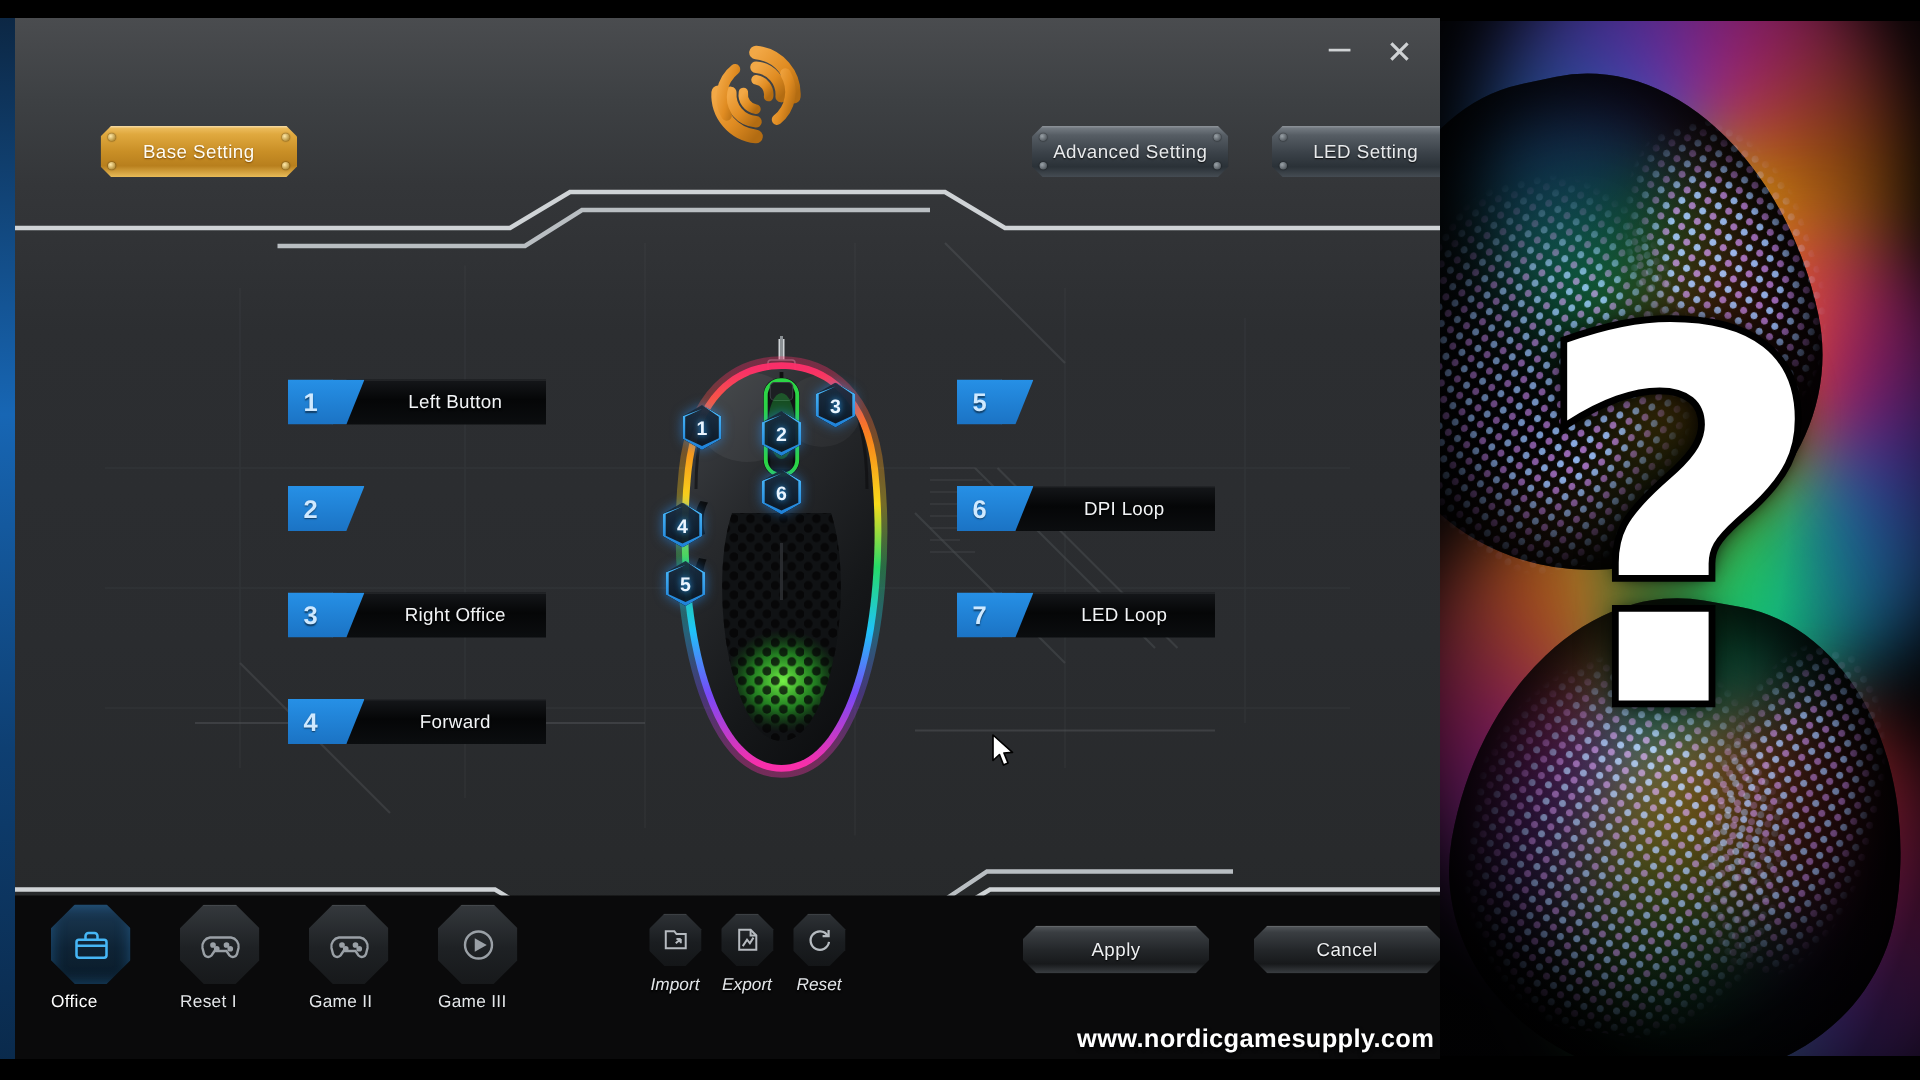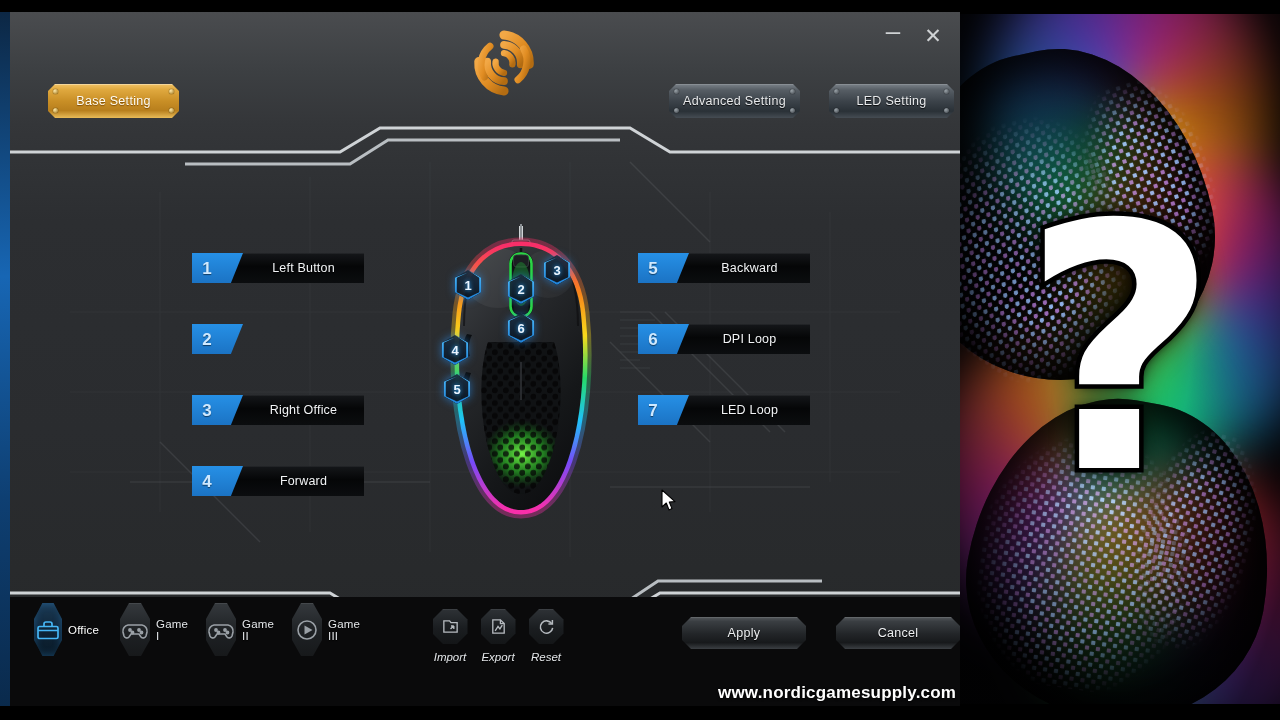--- a/index.html
+++ b/index.html
@@ -92,20 +92,21 @@
   .tabrow { position:absolute; left:0; top:0; width:950px; height:116px; }
   .tab {
     position:absolute; top:72px; height:34px;
     display:flex; align-items:center; justify-content:center;
     font-size:12.5px; color:#e8eaec; letter-spacing:.3px;
     text-shadow:0 1px 1px rgba(0,0,0,.85);
     border-radius:5px;
     background:linear-gradient(180deg,#7b8289 0%,#565d64 18%,#3b4249 52%,#2a3137 80%,#454c53 100%);
     box-shadow:0 1px 2px rgba(0,0,0,.6), inset 0 1px 0 rgba(255,255,255,.12);
     clip-path:polygon(7px 0,calc(100% - 7px) 0,100% 7px,100% calc(100% - 7px),calc(100% - 7px) 100%,7px 100%,0 calc(100% - 7px),0 7px);
+    margin-left:19px;
   }
   .tab .rv { position:absolute; width:5px; height:5px; border-radius:50%;
     background:radial-gradient(circle at 35% 35%,#9aa2a8,#3a4046); box-shadow:0 0 1px #000; }
   .tab .rv.tl{left:5px;top:5px;} .tab .rv.tr{right:5px;top:5px;}
   .tab .rv.bl{left:5px;bottom:5px;} .tab .rv.br{right:5px;bottom:5px;}
   .tab.active {
     background:linear-gradient(180deg,#f0c266 0%,#e0a93f 16%,#c98f26 50%,#b87f1d 78%,#e8bb58 100%);
     color:#fffdf4; text-shadow:0 1px 1px rgba(120,70,0,.9);
     box-shadow:0 1px 3px rgba(0,0,0,.6), inset 0 1px 0 rgba(255,255,255,.35);
   }
@@ -163,21 +164,21 @@
     background:linear-gradient(180deg,#4fc0ff,#1d7fd6);
     clip-path:polygon(50% 0,100% 25%,100% 75%,50% 100%,0 75%,0 25%,
                       50% 2.6px, 1.8px 26%, 1.8px 74%, 50% calc(100% - 2.6px), calc(100% - 1.8px) 74%, calc(100% - 1.8px) 26%);
     z-index:-1;
   }
   .badgeWrap { position:absolute; filter:drop-shadow(0 0 4px rgba(40,150,255,.6)); }
 
   
   .bottom { position:absolute; left:0; top:585px; width:950px; height:111px; background:#0a0a0b; }
   .profiles { position:absolute; left:24px; top:6px; display:flex; gap:33px; }
-  .prof { width:53px; display:flex; flex-direction:row; align-items:center; gap:6px; }
+  .prof { width:53px; display:flex; flex-direction:column; align-items:flex-start; gap:6px; }
   .octo {
     width:53px; height:53px; display:flex; align-items:center; justify-content:center;
     background:linear-gradient(180deg,#35393d,#1e2124 55%,#17191b);
     clip-path:polygon(30% 0,70% 0,100% 30%,100% 70%,70% 100%,30% 100%,0 70%,0 30%);
     box-shadow:inset 0 1px 0 rgba(255,255,255,.08);
   }
   .prof.active .octo {
     background:linear-gradient(180deg,#1b3a55,#0e2335 55%,#0a1b29);
     box-shadow:0 0 13px 2px rgba(40,150,255,.55), inset 0 0 10px rgba(60,170,255,.35);
   }
@@ -347,21 +348,20 @@
       </div>
       <div class="row rowL" style="top:314px">
         <div class="num">4</div>
         <div class="slant"></div>
         <div class="lbl">Forward</div>
       </div>
 
       <div class="row rowR" style="top:101px">
         <div class="num">5</div>
         <div class="slant"></div>
-        <div class="lbl">Backward</div>
       </div>
       <div class="row rowR" style="top:172px">
         <div class="num">6</div>
         <div class="slant"></div>
         <div class="lbl">DPI Loop</div>
       </div>
       <div class="row rowR" style="top:243px">
         <div class="num">7</div>
         <div class="slant"></div>
         <div class="lbl">LED Loop</div>
@@ -487,21 +487,21 @@
         <div class="prof">
           <div class="octo">
             <svg width="30" height="30" viewBox="0 0 30 30" fill="none" stroke="#9aa0a6" stroke-width="1.6">
               <path d="M8 10 h14 a6 6 0 0 1 5 7 l-1 4 a3 3 0 0 1-5 1 l-2-3 h-8 l-2 3 a3 3 0 0 1-5-1 l-1-4 a6 6 0 0 1 5-7 Z"></path>
               <circle cx="10" cy="15" r="1.1" fill="#9aa0a6"></circle>
               <circle cx="12.5" cy="17.5" r="1.1" fill="#9aa0a6"></circle>
               <circle cx="19" cy="15" r="1.1" fill="#9aa0a6"></circle>
               <circle cx="21.5" cy="17.5" r="1.1" fill="#9aa0a6"></circle>
             </svg>
           </div>
-          <div class="pname">Game I</div>
+          <div class="pname">Reset I</div>
         </div>
 
         <div class="prof">
           <div class="octo">
             <svg width="30" height="30" viewBox="0 0 30 30" fill="none" stroke="#9aa0a6" stroke-width="1.6">
               <path d="M8 10 h14 a6 6 0 0 1 5 7 l-1 4 a3 3 0 0 1-5 1 l-2-3 h-8 l-2 3 a3 3 0 0 1-5-1 l-1-4 a6 6 0 0 1 5-7 Z"></path>
               <circle cx="10" cy="15" r="1.1" fill="#9aa0a6"></circle>
               <circle cx="12.5" cy="17.5" r="1.1" fill="#9aa0a6"></circle>
               <circle cx="19" cy="15" r="1.1" fill="#9aa0a6"></circle>
               <circle cx="21.5" cy="17.5" r="1.1" fill="#9aa0a6"></circle>

